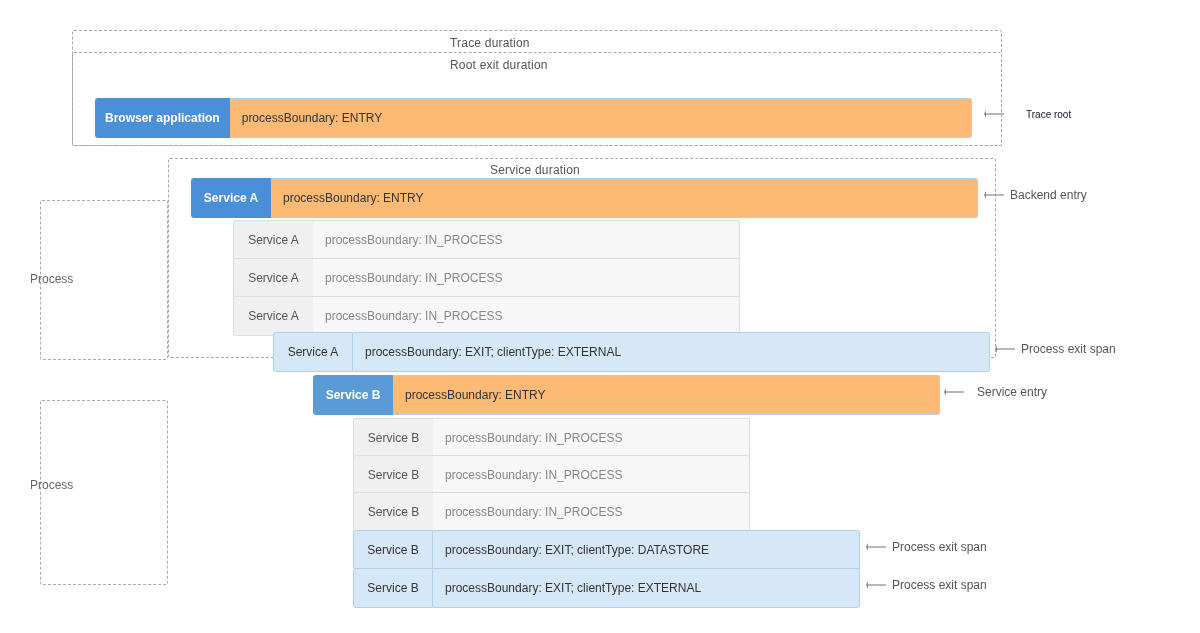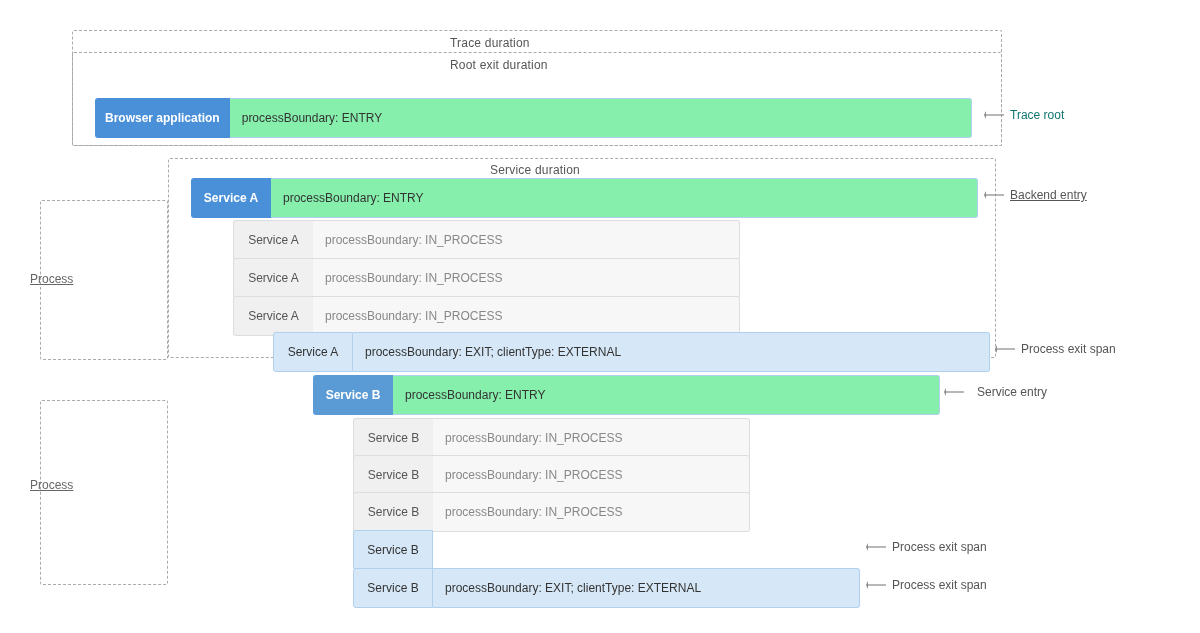--- a/index.html
+++ b/index.html
@@ -74,21 +74,21 @@
     
     .span-content {
       display: flex;
       align-items: center;
       padding: 0 12px;
       font-size: 12px;
       border-radius: 0 3px 3px 0;
       flex: 1;
     }
     .span-content.blue-bg {
-      background: #86efac;
+      background: #fdba74;
       color: #333;
       border: 1px solid #b0d0ed;
       border-left: none;
     }
     .span-content.gray-bg {
       background: #f7f7f7;
       color: #888;
       border: 1px solid #ddd;
       border-left: none;
     }
@@ -98,21 +98,20 @@
       border: 1px solid #b0d0ed;
       border-left: none;
     }
 
     
     .process-label {
       position: absolute;
       font-size: 12px;
       color: #666;
       font-weight: 400;
-      text-decoration: underline;
     }
 
     
     .annotation {
       position: absolute;
       display: flex;
       align-items: center;
       gap: 6px;
       font-size: 12px;
       color: #555;
@@ -188,45 +187,46 @@
     <div class="span-content gray-bg">processBoundary: IN_PROCESS</div>
   </div>
 
   <div class="span-row" style="left:330px; top:492px; width:420px;">
     <div class="service-badge gray" style="min-width:80px;">Service B</div>
     <div class="span-content gray-bg">processBoundary: IN_PROCESS</div>
   </div>
 
   <div class="span-row" style="left:330px; top:530px; width:530px;">
     <div class="service-badge gray" style="min-width:80px; border:1px solid #b0d0ed; background:#d6e8f7; color:#333; font-weight:400;">Service B</div>
+    <div class="span-content exit-blue">processBoundary: EXIT; clientType: DATASTORE</div>
   </div>
 
   <div class="span-row" style="left:330px; top:568px; width:530px;">
     <div class="service-badge gray" style="min-width:80px; border:1px solid #b0d0ed; background:#d6e8f7; color:#333; font-weight:400;">Service B</div>
     <div class="span-content exit-blue">processBoundary: EXIT; clientType: EXTERNAL</div>
   </div>
 
   <div class="annotation" style="position:absolute; left:984px; top:108px; display:flex; align-items:center; gap:4px;">
     <span style="display:inline-flex; align-items:center;">
       <svg width="22" height="12" viewBox="0 0 22 12">
         <line x1="20" y1="6" x2="2" y2="6" stroke="#888" stroke-width="1.2"></line>
         <polygon points="2,2 2,10 0,6" fill="#888"></polygon>
       </svg>
     </span>
-    <span style="color:#0f766e; font-size:12px;">Trace root</span>
+    <span style="color:#0f172a; font-size:10px;margin-left:16px;">Trace root</span>
   </div>
 
   <div class="annotation" style="position:absolute; left:984px; top:188px; display:flex; align-items:center; gap:4px;">
     <span style="display:inline-flex; align-items:center;">
       <svg width="22" height="12" viewBox="0 0 22 12">
         <line x1="20" y1="6" x2="2" y2="6" stroke="#888" stroke-width="1.2"></line>
         <polygon points="2,2 2,10 0,6" fill="#888"></polygon>
       </svg>
     </span>
-    <span style="color:#555; font-size:12px;text-decoration:underline;">Backend entry</span>
+    <span style="color:#555; font-size:12px;">Backend entry</span>
   </div>
 
   <div class="annotation" style="position:absolute; left:995px; top:342px; display:flex; align-items:center; gap:4px;">
     <span style="display:inline-flex; align-items:center;">
       <svg width="22" height="12" viewBox="0 0 22 12">
         <line x1="20" y1="6" x2="2" y2="6" stroke="#888" stroke-width="1.2"></line>
         <polygon points="2,2 2,10 0,6" fill="#888"></polygon>
       </svg>
     </span>
     <span style="color:#555; font-size:12px;">Process exit span</span>

